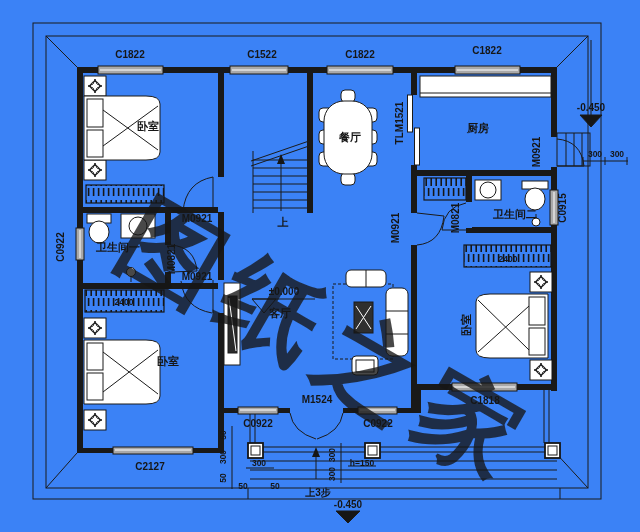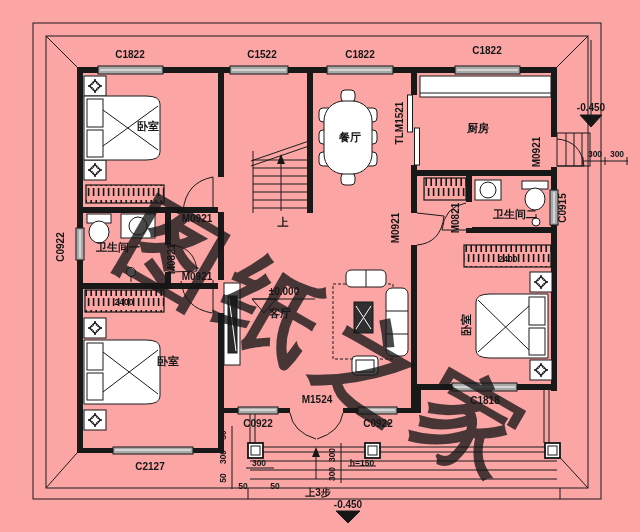--- a/index.html
+++ b/index.html
@@ -1,16 +1,16 @@
 <!DOCTYPE html>
 <html><head>
 <meta charset="utf-8">
 <style>
   html,body{margin:0;padding:0;background:#fff;}
-  .stage{position:relative;width:640px;height:532px;background:#fca5a5;overflow:hidden;
+  .stage{position:relative;width:640px;height:532px;background:#3b82f6;overflow:hidden;
          font-family:"Liberation Sans", sans-serif;}
   svg text{font-family:"Liberation Sans", sans-serif;fill:#161616;}
   .lbl{font-size:10px;font-weight:700;}
   .room{font-size:11px;font-weight:700;}
   .dim{font-size:8.5px;font-weight:700;}
   .elev{font-size:10px;font-weight:700;}
   .wm{font-size:100px;font-weight:700;letter-spacing:14px;opacity:.78;}
   .thin{stroke:#1b1b1b;stroke-width:1;fill:none;}
   .wall{fill:#191919;stroke:none;}
 </style>

